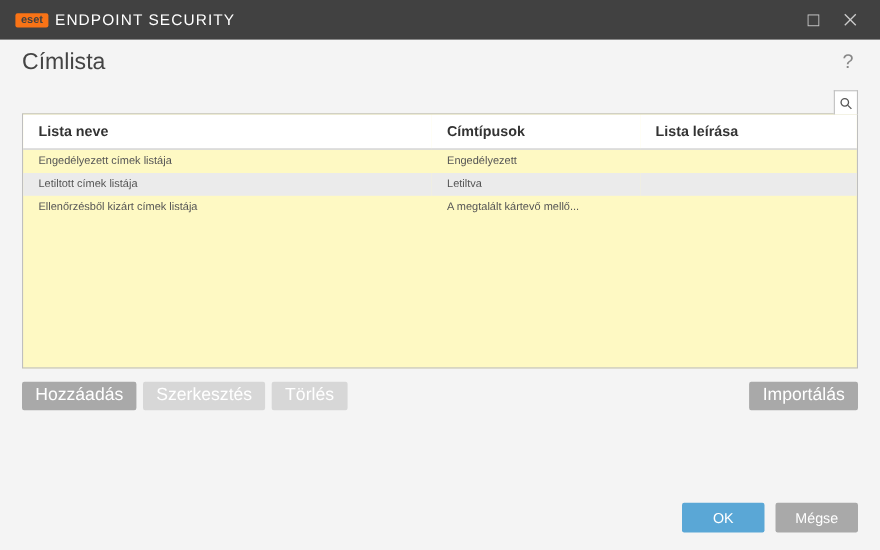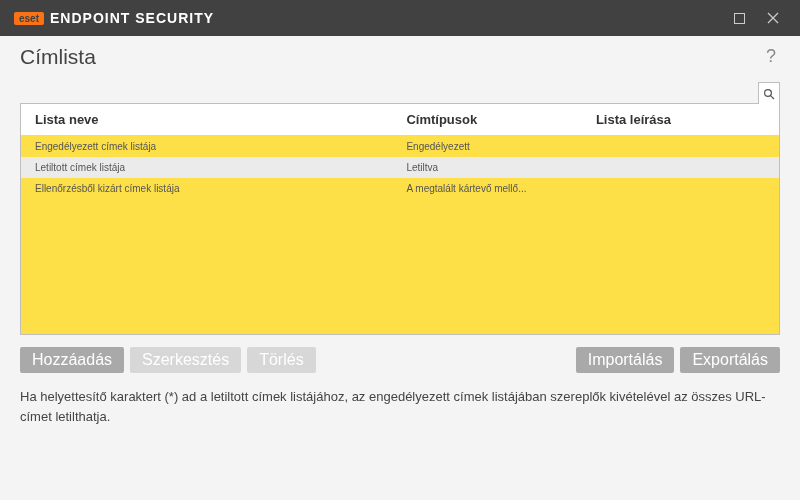--- a/index.html
+++ b/index.html
@@ -19,21 +19,21 @@
   .brand-badge {
     background: #f97316;
     color: #414141;
     font-weight: 700;
     font-size: 10px;
     padding: 1px 5px;
     border-radius: 2px;
     margin-right: 6px;
     letter-spacing: 0;
   }
-  .brand-text { font-weight: 700; font-size: 14px; letter-spacing: 1px; }
+  .brand-text { font-weight: 400; font-size: 14px; letter-spacing: 1px; }
   .titlebar-spacer { flex: 1; }
   .titlebar-btn {
     width: 34px; height: 36px;
     display: flex; align-items: center; justify-content: center;
     color: #ddd; cursor: pointer;
   }
   .titlebar-btn svg { stroke: #ccc; }
 
   .content { padding: 6px 20px 16px 20px; display: flex; flex-direction: column; height: calc(500px - 36px); }
 
@@ -48,21 +48,21 @@
     border: 1px solid #bfbfbf;
     background: #fff;
     display: flex; align-items: center; justify-content: center;
     cursor: pointer;
     border-bottom: none;
     position: relative; top: 1px;
   }
 
   .table-wrap {
     border: 1px solid #bfbfbf;
-    background: #fde047;
+    background: #fef9c3;
     height: 232px;
     overflow: hidden;
   }
   table { width: 100%; border-collapse: collapse; table-layout: fixed; }
   thead th {
     text-align: left;
     font-weight: 600;
     font-size: 13px;
     color: #333;
     padding: 8px 14px;
@@ -200,19 +200,21 @@
       </tbody>
     </table>
   </div>
 
   <div class="action-row">
     <button class="btn">Hozzáadás</button>
     <button class="btn disabled">Szerkesztés</button>
     <button class="btn disabled">Törlés</button>
     <div class="action-spacer"></div>
     <button class="btn">Importálás</button>
-    <button class="btn">Exportálás</button>
-  </div>
-
-  <div class="note">Ha helyettesítő karaktert (*) ad a letiltott címek listájához, az engedélyezett címek listájában szereplők kivételével az összes URL-címet letilthatja.</div>
-
+  </div>
+
+
+  <div class="footer-row">
+    <button class="btn-primary">OK</button>
+    <button class="btn-secondary">Mégse</button>
+  </div>
 
 </div>
 
 </body></html>

